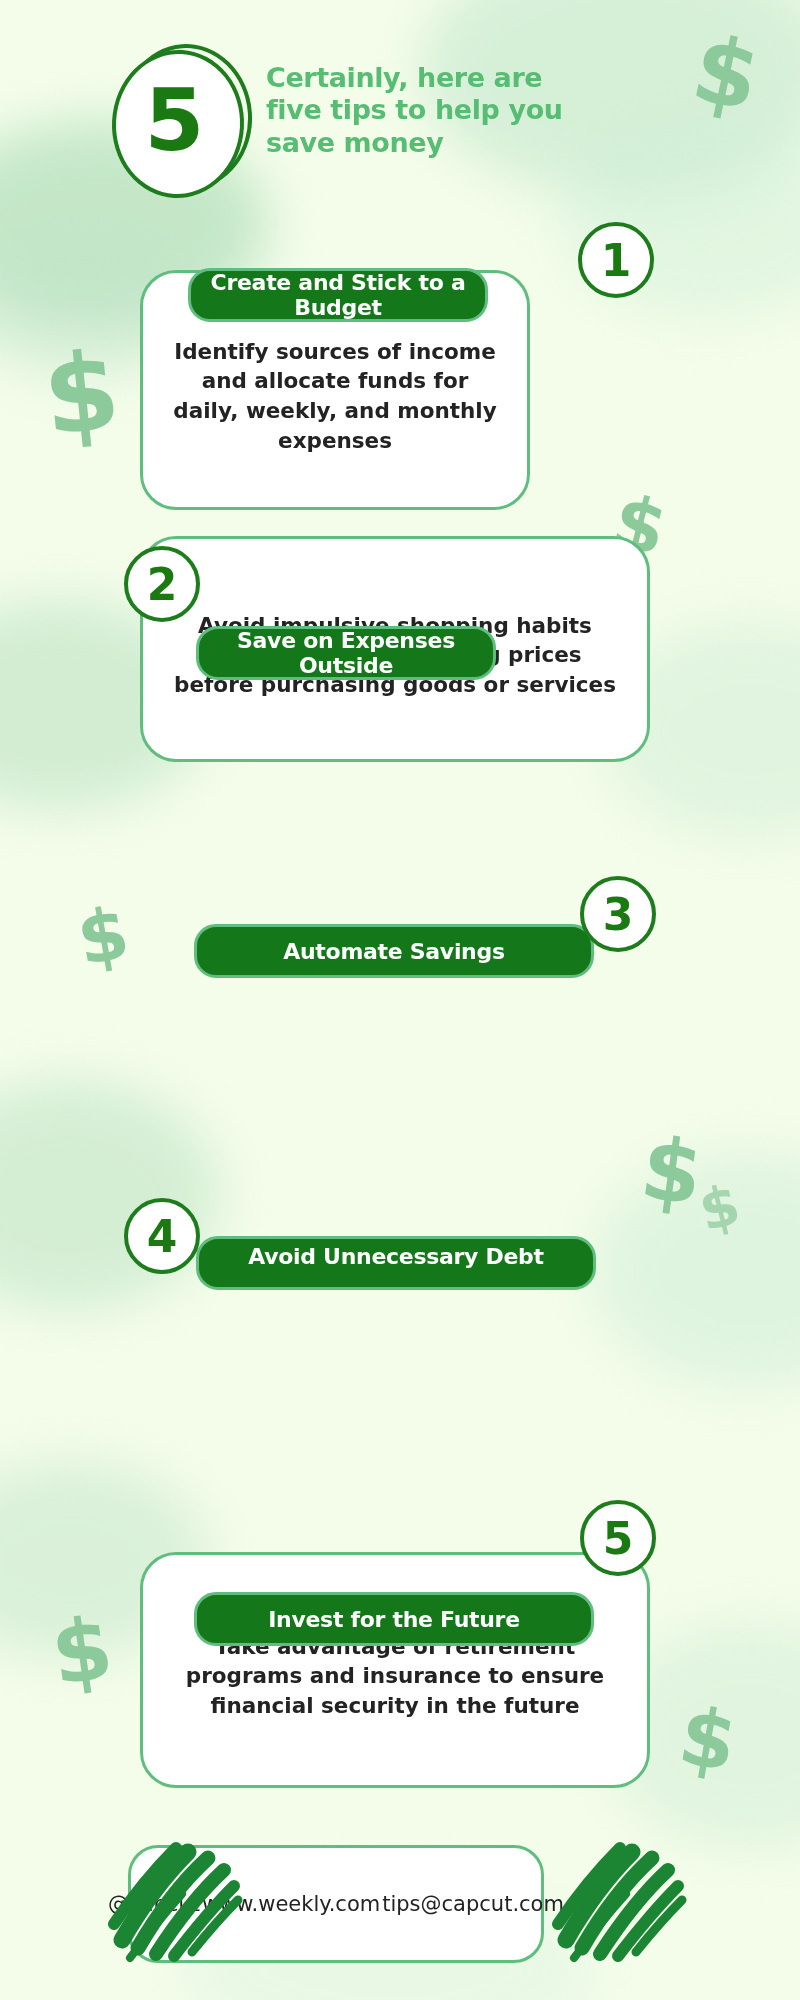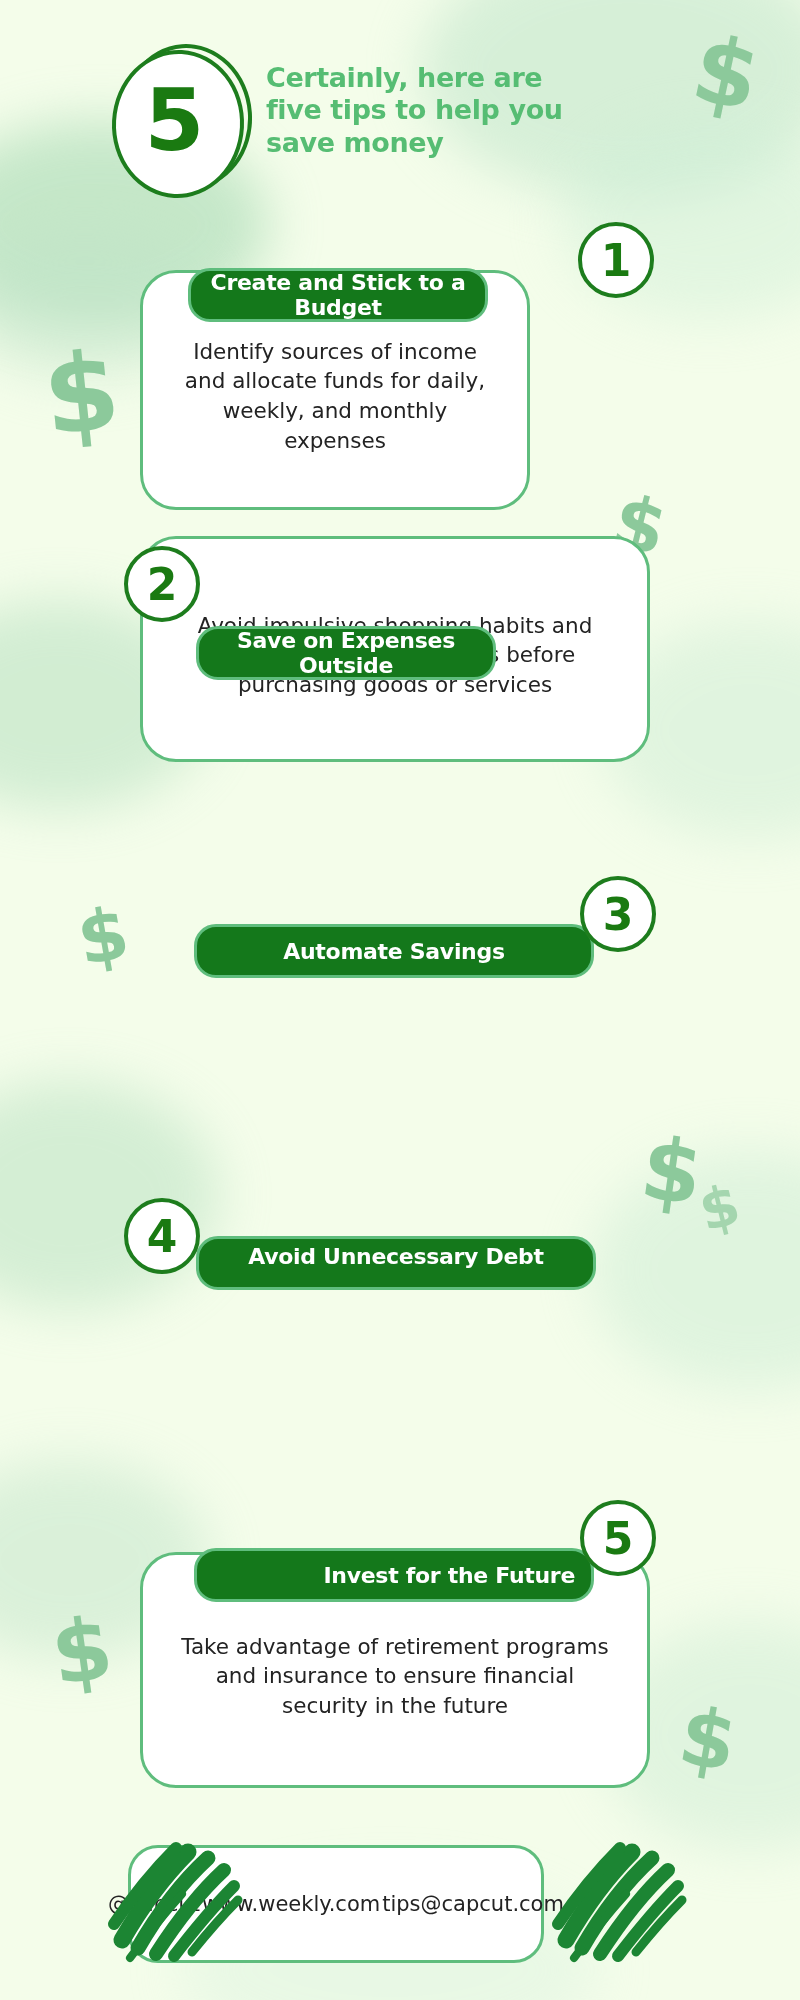--- a/index.html
+++ b/index.html
@@ -114,20 +114,21 @@
     height: 100%;
     display: flex;
     align-items: center;
     justify-content: center;
     text-align: center;
     padding: 34px 30px 22px 30px;
     color: #232323;
     font-family: "DejaVu Sans", sans-serif;
     font-size: 21.5px;
     line-height: 1.38;
+    font-weight: bold;
   }
 
   .banner {
     position: absolute;
     z-index: 6;
     box-sizing: border-box;
     background: #14781b;
     border: 3px solid #5fbd7d;
     border-radius: 22px;
     display: flex;
@@ -255,21 +256,21 @@
   <div class="banner" style="left:196px; top:1236px; width:400px; height:54px;align-items:flex-end;">
     <span>Avoid Unnecessary Debt</span>
   </div>
   <div class="badge" style="left:124px; top:1198px;">
     <span>4</span>
   </div>
 
   <div class="card" style="left:140px; top:1552px; width:510px; height:236px;">
     <div class="card-body">Take advantage of retirement programs and insurance to ensure financial security in the future</div>
   </div>
-  <div class="banner" style="left:194px; top:1548px; width:400px; height:54px;justify-content:flex-end;">
+  <div class="banner" style="left:194px; top:1592px; width:400px; height:54px;">
     <span>Invest for the Future</span>
   </div>
   <div class="badge" style="left:580px; top:1500px;">
     <span>5</span>
   </div>
 
   <div class="footer">
     <div>@capcut</div>
     <div>www.weekly.com</div>
     <div>tips@capcut.com</div>

